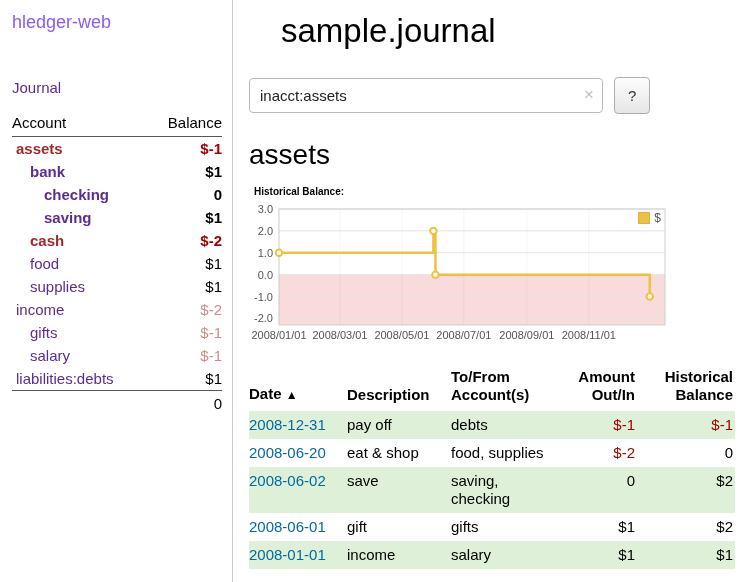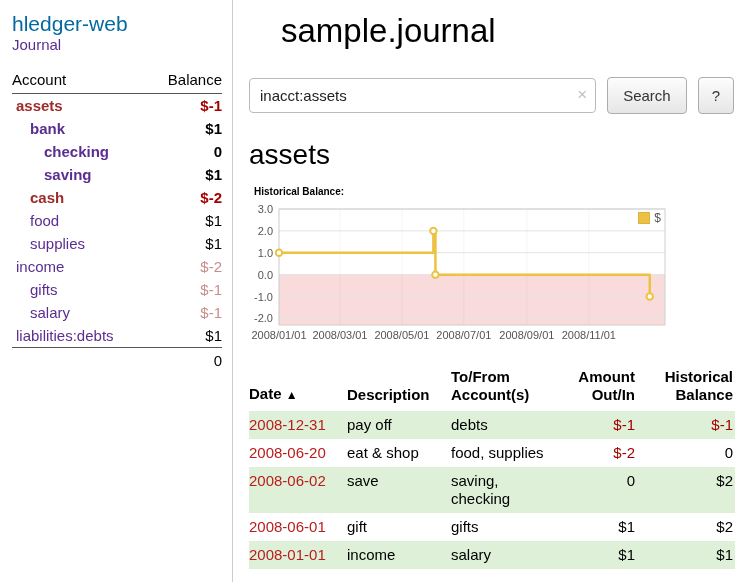--- a/index.html
+++ b/index.html
@@ -2,21 +2,21 @@
 <html><head>
 <meta charset="utf-8">
 <style>
   * { margin:0; padding:0; box-sizing:border-box; }
   body { font-family:"Liberation Sans", sans-serif; background:#fff; color:#000; }
   .page { position:relative; width:742px; height:582px; overflow:hidden; background:#fff; }
 
   
   .sidebar { position:absolute; left:0; top:0; width:233px; height:582px;
              border-right:1px solid #ccc; padding:12px 10px 0 12px; }
-  .app-title { display:block; color:#0369a1; font-size:21px; text-decoration:none; }
+  .app-title { display:block; color:#8b5cf6; font-size:18px; text-decoration:none; margin-bottom:46px; }
   .journal-link { display:block; color:#5c2d91; font-size:15px; text-decoration:none; margin-bottom:16px; }
   .acct-table { width:100%; border-collapse:collapse; font-size:15px; }
   .acct-table th { text-align:left; font-weight:normal; padding:2px 0 5px 0; border-bottom:1px solid #555; }
   .acct-table th.r { text-align:right; }
   .acct-table td { padding:3px 0; line-height:17px; }
   .acct-table td.r { text-align:right; }
   .acct-table a { text-decoration:none; }
   .nm-purple { color:#5c2d91; }
   .nm-red { color:#9e2a2a; }
   .b { font-weight:bold; }
@@ -50,21 +50,21 @@
   
   .reg-table { border-collapse:collapse; width:486px; font-size:15px; margin-top:17px; }
   .reg-table th { text-align:left; vertical-align:bottom; font-weight:bold;
                   padding:4px 10px 7px 0; line-height:18px; }
   .reg-table th.num, .reg-table td.num { text-align:right; }
   .reg-table th.last, .reg-table td.last { padding-right:2px; }
   .reg-table td { padding:5px 10px 5px 0; vertical-align:top; line-height:18px; }
   .reg-table tr.shaded { background:#dff0d8; }
   .c-date { width:98px; } .c-desc { width:104px; } .c-acct { width:118px; }
   .c-amt { width:76px; } .c-bal { width:90px; }
-  a.date { color:#b91c1c; text-decoration:none; }
+  a.date { color:#0369a1; text-decoration:none; }
   .sort { font-size:12px; }
 </style>
 </head>
 <body>
 
 <div class="page">
 
   <div class="sidebar">
     <a href="#" class="app-title">hledger-web</a>
     <a href="#" class="journal-link">Journal</a>
@@ -131,21 +131,20 @@
   </div>
 
   <div class="main">
     <h1 class="page-title">sample.journal</h1>
 
     <div class="search-row">
       <div class="search-box">
         <input type="text" value="inacct:assets" style="">
         <span class="clear-x">×</span>
       </div>
-      <button class="btn">Search</button>
       <button class="btn help">?</button>
     </div>
 
     <h2 class="section-heading">assets</h2>
     <div class="chart-label">Historical Balance:</div>
 
     <div class="chart" id="chart">
       <div class="legend">
         <span class="swatch"></span>
         <span class="legend-label">$</span>

